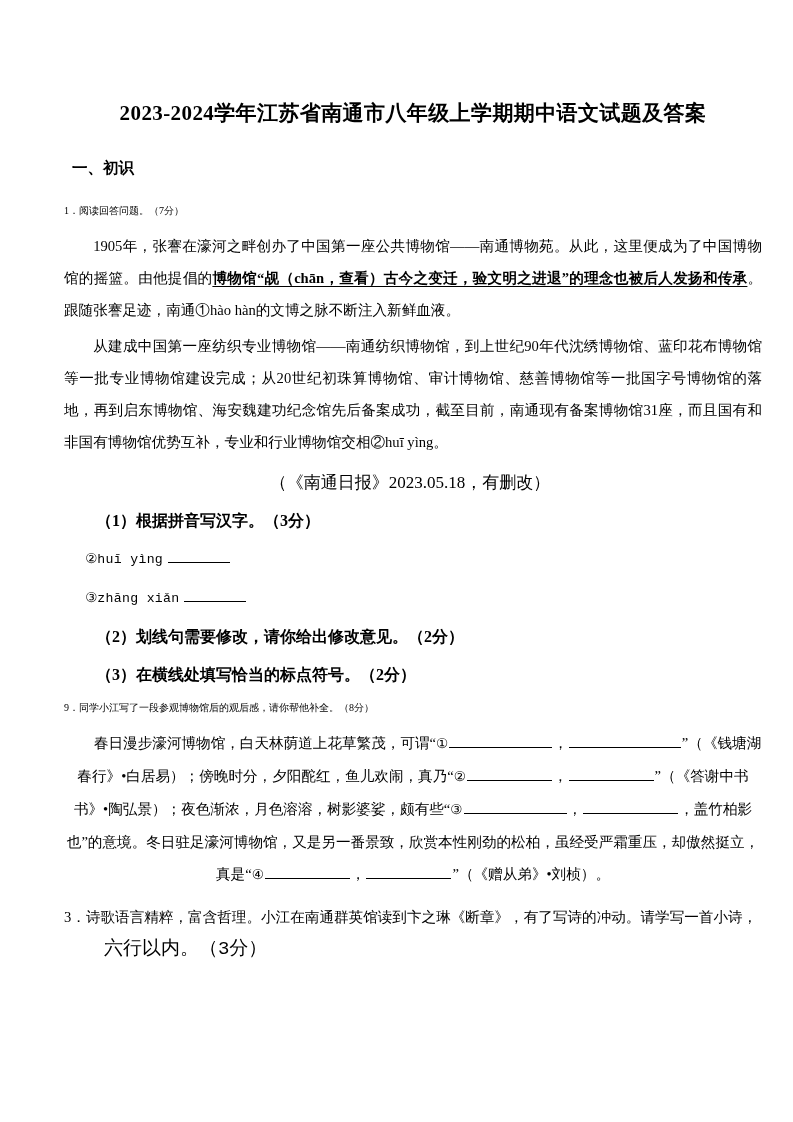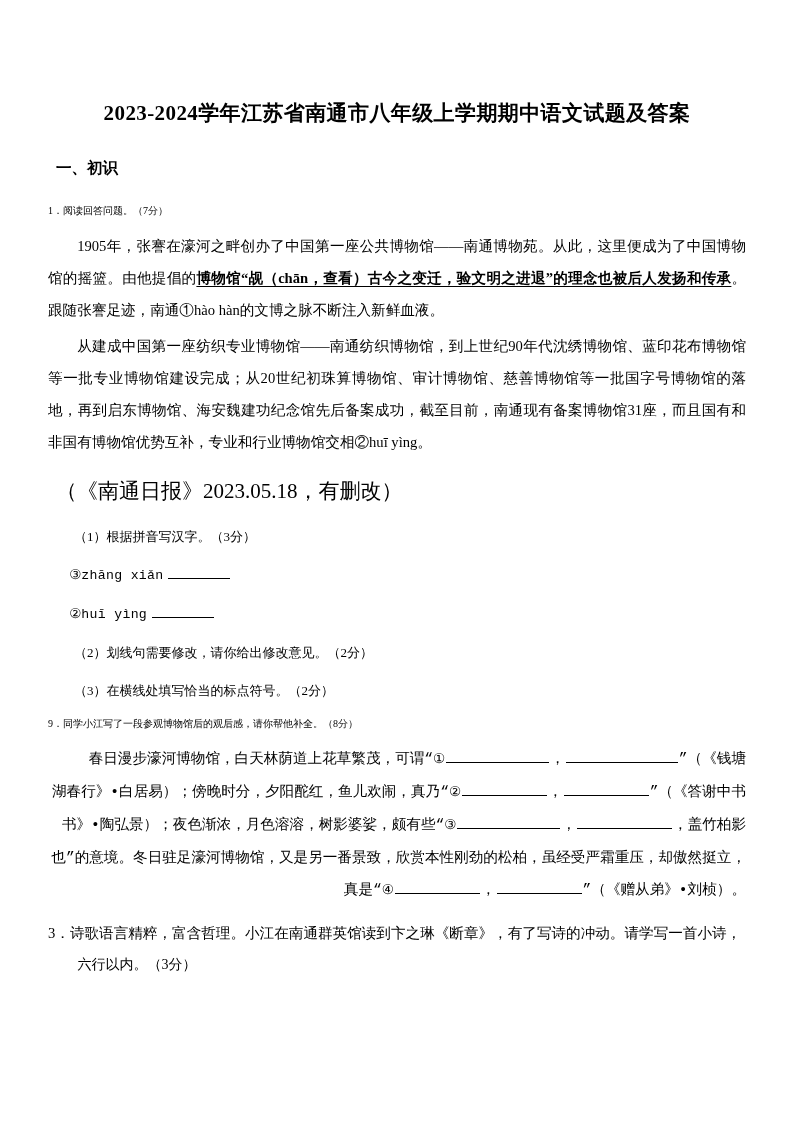--- a/index.html
+++ b/index.html
@@ -16,21 +16,21 @@
     width: 793px;
     height: 1122px;
     margin: 0 auto;
     background: #ffffff;
     box-sizing: border-box;
     padding: 0;
     overflow: hidden;
   }
   .content {
     position: absolute;
-    left: 48px;
+    left: 64px;
     top: 0;
     width: 698px;
   }
   .doc-title {
     font-size: 21px;
     font-weight: bold;
     text-align: center;
     letter-spacing: 0.4px;
     margin: 0;
     padding-top: 98px;
@@ -55,40 +55,41 @@
   .q-line.tight { padding-top: 2px; }
   .para {
     font-size: 14.6px;
     line-height: 32px;
     margin: 0;
     padding-top: 4px;
     text-indent: 2em;
     text-align: justify;
     text-justify: inter-ideograph;
   }
-  .para.nojust { text-align: right; font-family: Liberation Mono, monospace; }
+  .para.nojust { text-align: center; }
   .u {
     text-decoration: underline;
     text-underline-offset: 3px;
     font-weight: bold;
   }
   .source {
-    font-size: 21px;
+    font-size: 17px;
     line-height: 30px;
-    margin: 8px;
+    margin: 0;
     padding-top: 10px;
-    text-align: left;
+    text-align: center;
     padding-right: 6px;
   }
   .subq {
-    font-size: 13px;
+    font-size: 16px;
     line-height: 30px;
     margin: 0;
     padding-top: 8px;
     padding-left: 2em;
+    font-weight: bold;
   }
   .pin-item {
     font-size: 14.6px;
     line-height: 30px;
     margin: 0;
     padding-top: 7px;
     padding-left: 1.45em;
   }
   .mono {
     font-family: "Liberation Mono", "DejaVu Sans Mono", monospace;
@@ -109,24 +110,25 @@
   .blank-xxl { width: 112px; }
   .cont-line {
     font-size: 14.6px;
     line-height: 32px;
     margin: 0;
     text-align: justify;
     text-justify: inter-ideograph;
   }
   .q3-wrap { padding-top: 10px; }
   .q3-second {
-    font-size: 14px;
+    font-size: 19px;
     line-height: 32px;
     padding-left: 2.1em;
     margin: 0;
+    font-family: Liberation Mono, monospace;
   }
   .circnum { font-size: 13.6px; }
 </style>
 </head>
 <body>
 
 <div class="page">
   <div class="content">
 
     <h1 class="doc-title">2023-2024学年江苏省南通市八年级上学期期中语文试题及答案</h1>
@@ -138,23 +140,23 @@
     <p class="para"><span>1905年，张謇在濠河之畔创办了中国第一座公共博物馆——南通博物苑。从此，这里便成为了中国博物馆的摇篮。由他提倡的</span><span class="u">博物馆“觇（chān，查看）古今之变迁，验文明之进退”的理念也被后人发扬和传承</span><span>。跟随张謇足迹，南通①hào hàn的文博之脉不断注入新鲜血液。</span></p>
 
     <p class="para">从建成中国第一座纺织专业博物馆——南通纺织博物馆，到上世纪90年代沈绣博物馆、蓝印花布博物馆等一批专业博物馆建设完成；从20世纪初珠算博物馆、审计博物馆、慈善博物馆等一批国字号博物馆的落地，再到启东博物馆、海安魏建功纪念馆先后备案成功，截至目前，南通现有备案博物馆31座，而且国有和非国有博物馆优势互补，专业和行业博物馆交相②huī yìng。</p>
 
 
     <p class="source">（《南通日报》2023.05.18，有删改）</p>
 
     <p class="subq">（1）根据拼音写汉字。（3分）</p>
 
 
+    <p class="pin-item"><span class="circnum">②</span><span class="mono">huī yìng</span> <span class="blank blank-sm"></span></p>
+
     <p class="pin-item"><span class="circnum">③</span><span class="mono">zhāng xiǎn</span> <span class="blank blank-sm"></span></p>
-
-    <p class="pin-item"><span class="circnum">②</span><span class="mono">huī yìng</span> <span class="blank blank-sm"></span></p>
 
     <p class="subq">（2）划线句需要修改，请你给出修改意见。（2分）</p>
 
     <p class="subq">（3）在横线处填写恰当的标点符号。（2分）</p>
 
     <p class="q-line tight">9．同学小江写了一段参观博物馆后的观后感，请你帮他补全。（8分）</p>
 
     <p class="para nojust"><span>春日漫步濠河博物馆，白天林荫道上花草繁茂，可谓“</span><span class="circnum">①</span><span class="blank blank-xl"></span><span>，</span><span class="blank blank-xxl"></span><span>”（《钱塘湖春行》•白居易）；傍晚时分，夕阳酡红，鱼儿欢闹，真乃“</span><span class="circnum">②</span><span class="blank blank-md"></span><span>，</span><span class="blank blank-md"></span><span>”（《答谢中书书》•陶弘景）；夜色渐浓，月色溶溶，树影婆娑，颇有些“</span><span class="circnum">③</span><span class="blank blank-xl"></span><span>，</span><span class="blank blank-lg"></span><span>，盖竹柏影也”的意境。冬日驻足濠河博物馆，又是另一番景致，欣赏本性刚劲的松柏，虽经受严霜重压，却傲然挺立，真是“</span><span class="circnum">④</span><span class="blank blank-md"></span><span>，</span><span class="blank blank-md"></span><span>”（《赠从弟》•刘桢）。</span></p>
 
     <div class="q3-wrap">

